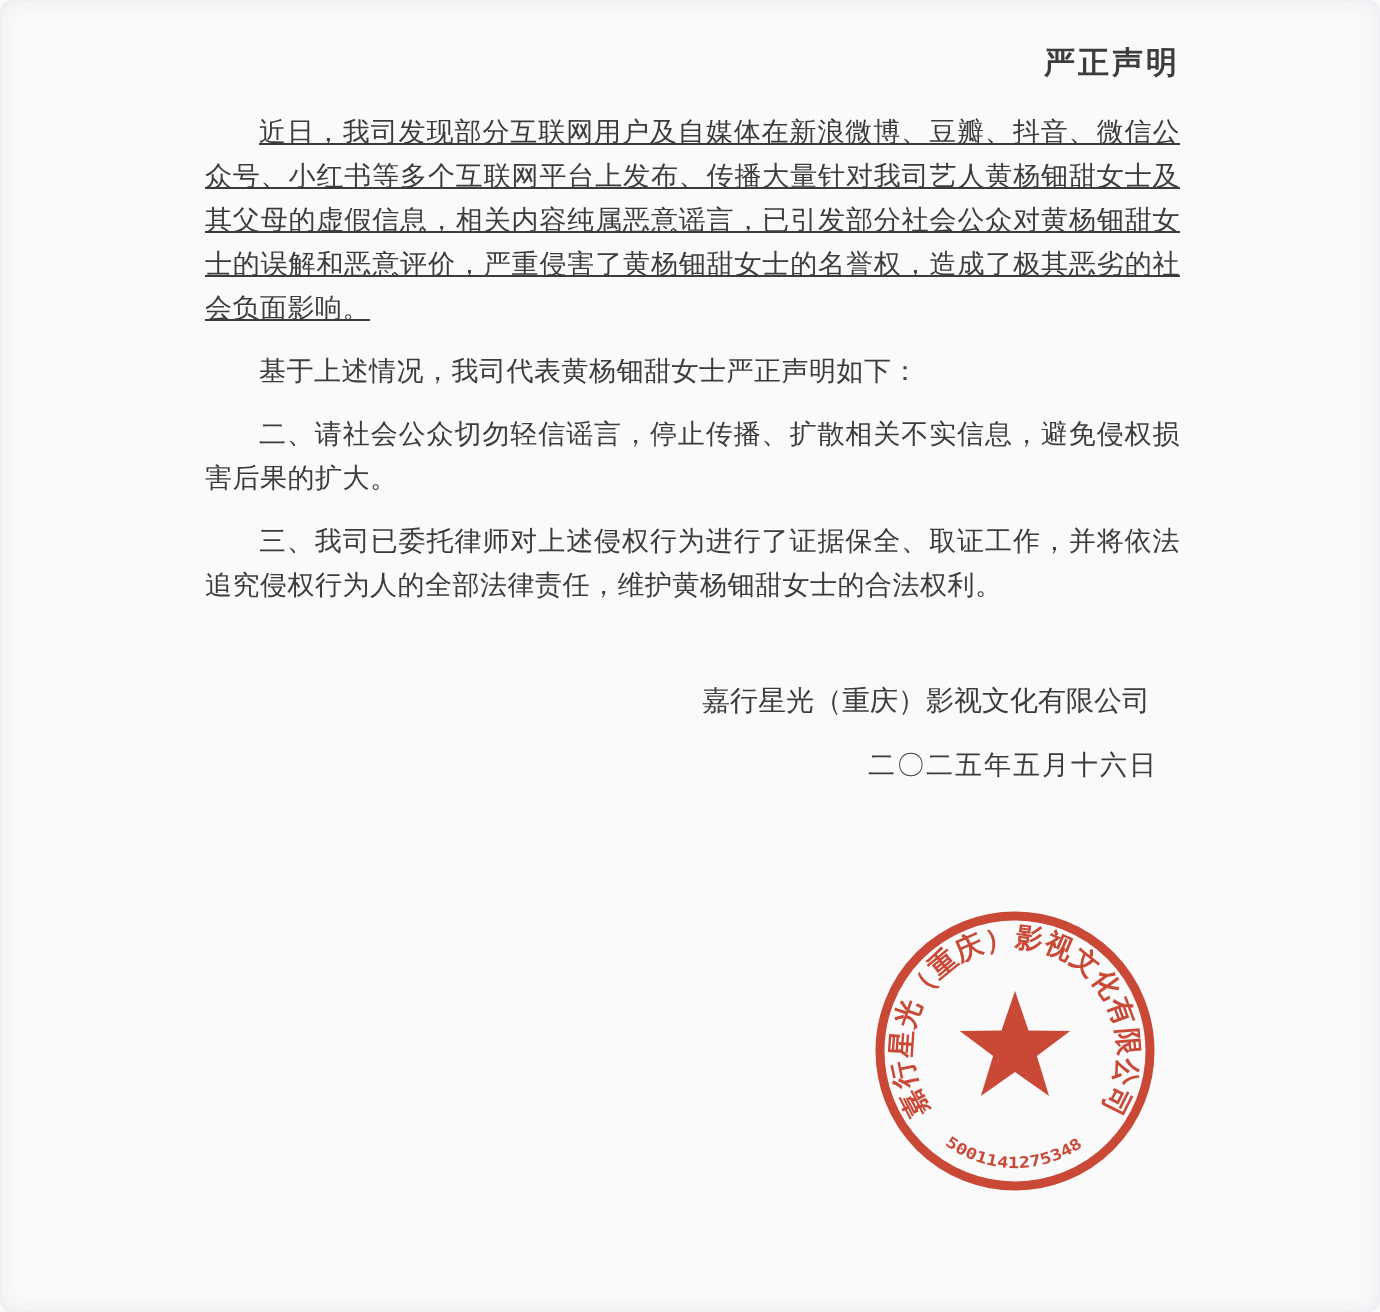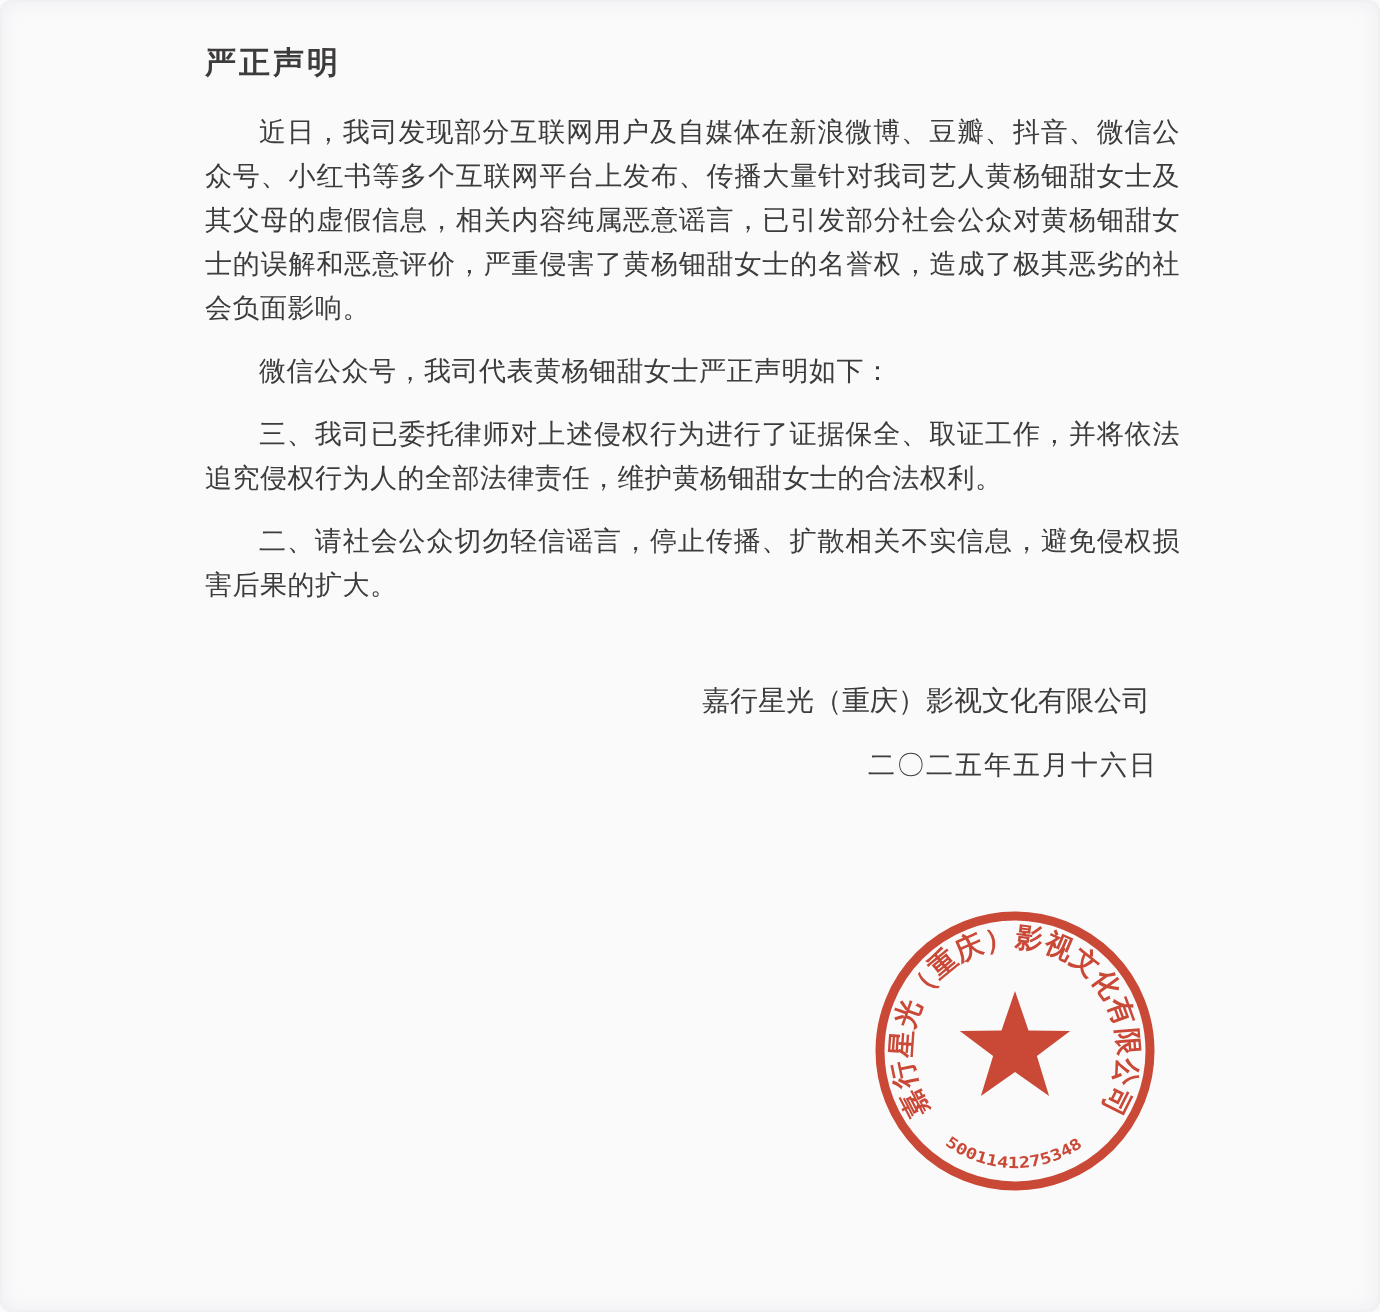--- a/index.html
+++ b/index.html
@@ -19,36 +19,36 @@
     z-index: 10;
   }
   .content {
     position: absolute;
     left: 205px; top: 0;
     width: 975px;
     color: var(--ink-color, #3d3b3c);
   }
   .doc-title {
     margin: 40px 0 0 0;
-    text-align: left;
+    text-align: right;
     font-size: 31px;
     line-height: 46px;
     font-weight: 700;
     letter-spacing: 3px;
   }
   p.body-par {
     margin: 19px 0 0 0;
     font-size: 27px;
     line-height: 44px;
     font-weight: 500;
     text-align: justify;
     text-indent: 54px;
     letter-spacing: 0.5px;
   }
-  p.body-par.first { margin-top: 24px; }
+  p.body-par.first { margin-top: 24px; text-decoration: underline; }
   .signature-company {
     margin: 72px 0 0 0;
     font-size: 28px;
     line-height: 44px;
     font-weight: 500;
     text-align: right;
     padding-right: 30px;
   }
   .signature-date {
     margin: 20px 0 0 0;
@@ -77,23 +77,23 @@
 </style>
 </head>
 <body>
 
 <div class="photo-frame"></div>
 
 <div class="content">
   <h1 class="doc-title">严正声明</h1>
 
   <p class="body-par first">近日，我司发现部分互联网用户及自媒体在新浪微博、豆瓣、抖音、微信公众号、小红书等多个互联网平台上发布、传播大量针对我司艺人黄杨钿甜女士及其父母的虚假信息，相关内容纯属恶意谣言，已引发部分社会公众对黄杨钿甜女士的误解和恶意评价，严重侵害了黄杨钿甜女士的名誉权，造成了极其恶劣的社会负面影响。</p>
-  <p class="body-par">微信公众号，我司代表黄杨钿甜女士严正声明如下：</p>
+  <p class="body-par">基于上述情况，我司代表黄杨钿甜女士严正声明如下：</p>
+  <p class="body-par">二、请社会公众切勿轻信谣言，停止传播、扩散相关不实信息，避免侵权损害后果的扩大。</p>
   <p class="body-par">三、我司已委托律师对上述侵权行为进行了证据保全、取证工作，并将依法追究侵权行为人的全部法律责任，维护黄杨钿甜女士的合法权利。</p>
-  <p class="body-par">二、请社会公众切勿轻信谣言，停止传播、扩散相关不实信息，避免侵权损害后果的扩大。</p>
 
   <div class="signature-company">嘉行星光（重庆）影视文化有限公司</div>
   <div class="signature-date">二〇二五年五月十六日</div>
 </div>
 
 <svg class="seal" viewBox="0 0 300 300" xmlns="http://www.w3.org/2000/svg">
   <defs>
     <path id="sealTopArc" d="M 64.8 209.7 A 104 104 0 1 1 235.2 209.7" fill="none"></path>
     <path id="sealBottomArc" d="M 78 242.2 A 117 117 0 0 0 222 242.2" fill="none"></path>
   </defs>

